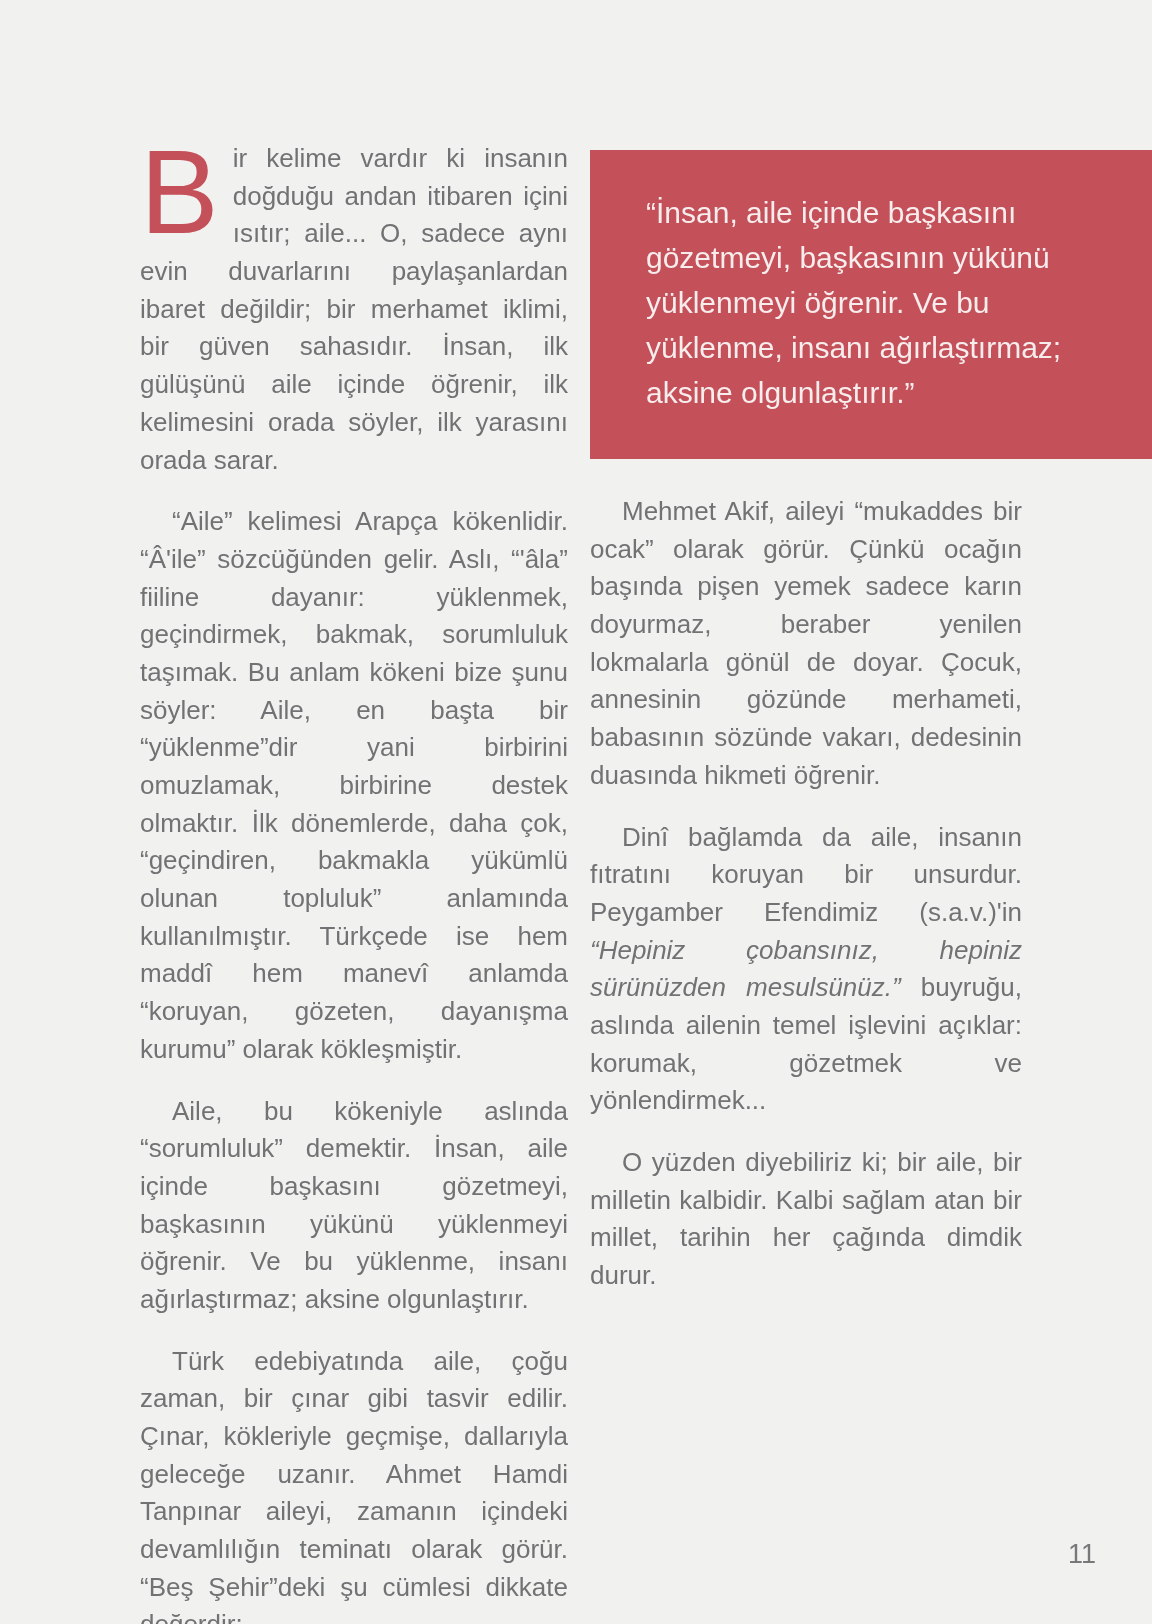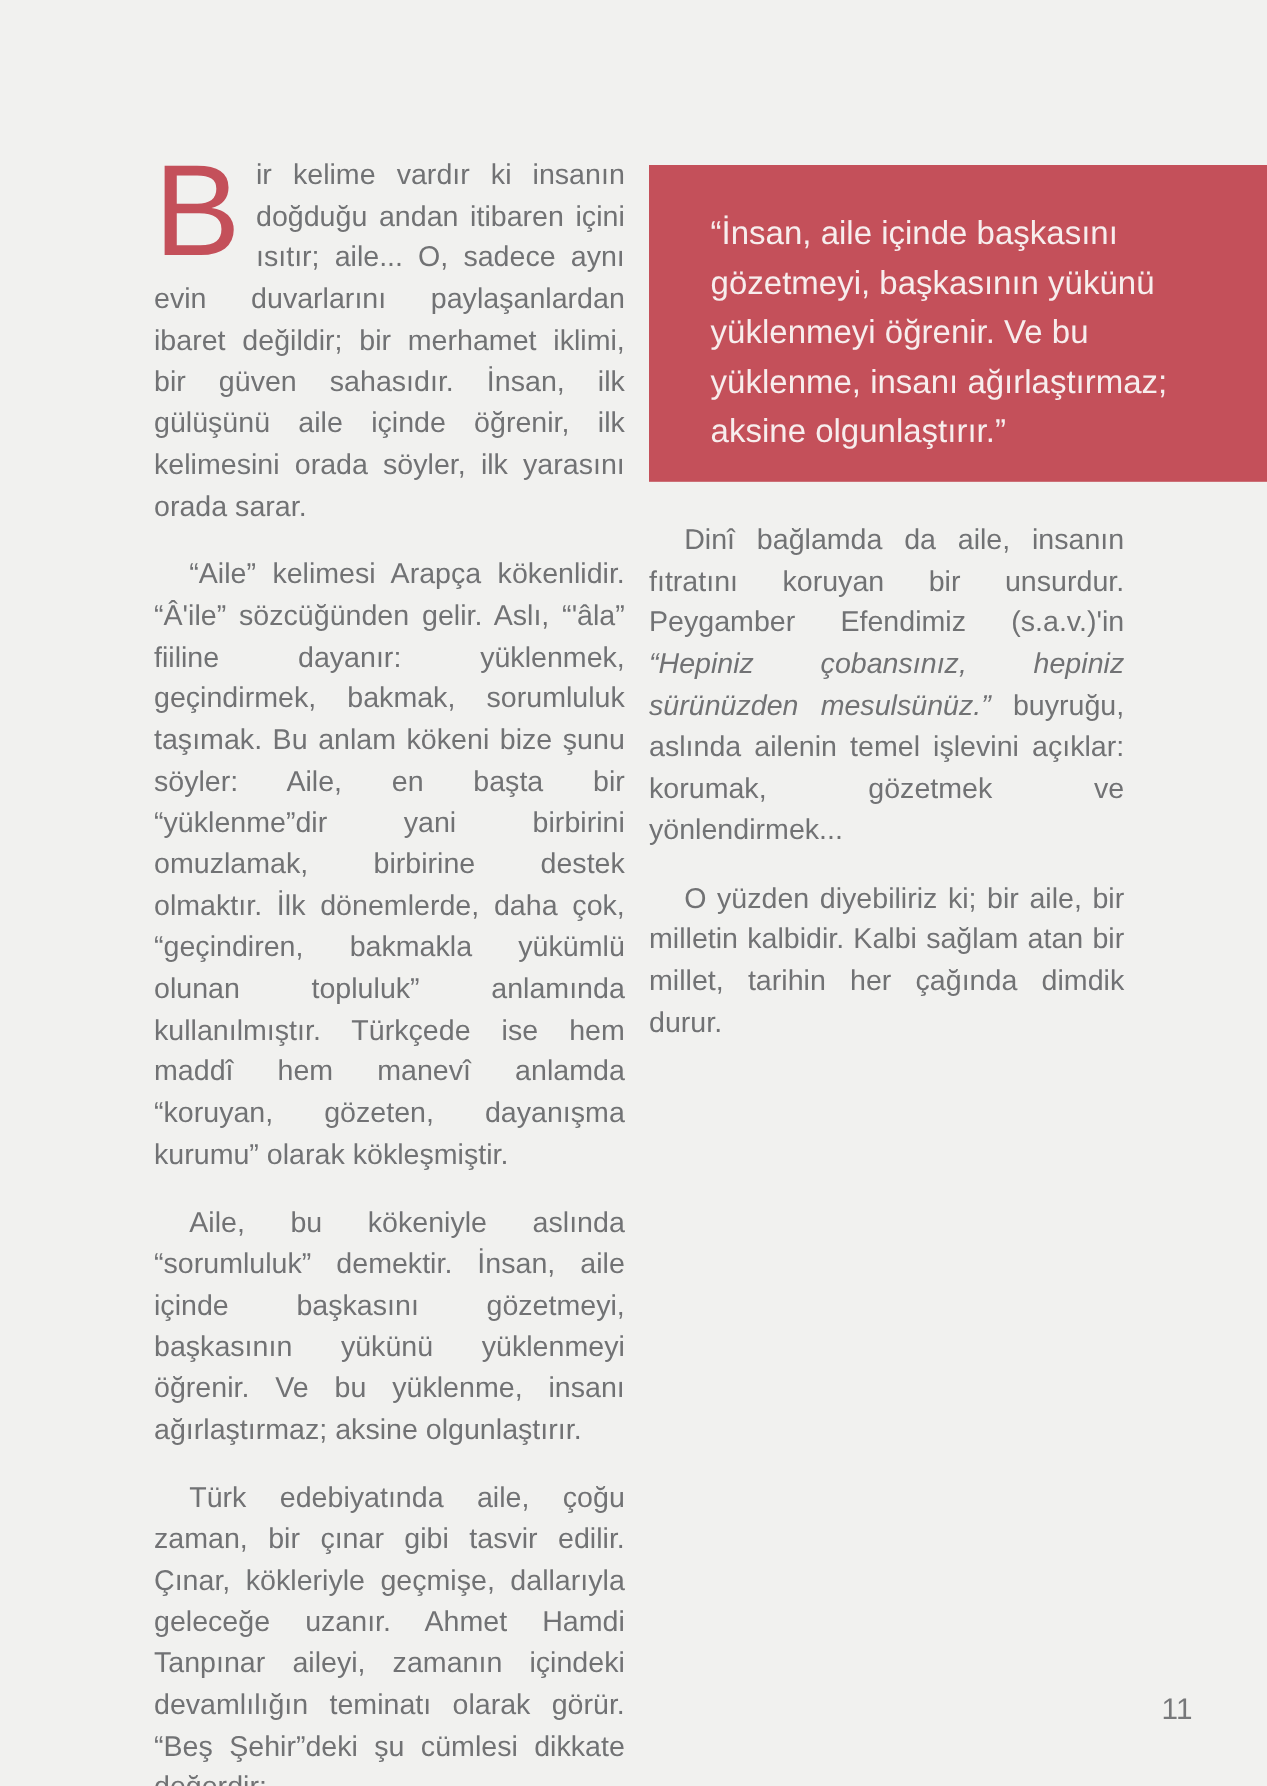--- a/index.html
+++ b/index.html
@@ -44,36 +44,36 @@
     float: left;
     color: #c4505a;
     font-size: 118px;
     line-height: 0.78;
     padding: 6px 14px 0 0;
     font-weight: 300;
   }
   .quote-box {
     background: #c4505a;
     margin: 10px -130px 34px 0;
-    padding: 40px 46px 23px 56px;
+    padding: 40px 46px 44px 56px;
     box-sizing: border-box;
     min-height: 238px;
   }
   .quote-box .quote-text {
     color: #f7eded;
     font-size: 30px;
     line-height: 1.5;
     font-weight: 300;
     text-align: left;
     text-indent: 0;
     margin: 0;
   }
   .page-number {
     position: absolute;
-    right: 68px;
+    right: 56px;
     bottom: 54px;
     color: #77787a;
     font-size: 27px;
     font-weight: 300;
   }
   em { }
 </style>
 </head>
 <body>
 
@@ -86,20 +86,21 @@
       <p class="indent">“Aile” kelimesi Arapça kökenlidir. “Â'ile” sözcüğünden gelir. Aslı, “'âla” fiiline dayanır: yüklenmek, geçindirmek, bakmak, sorumluluk taşımak. Bu anlam kökeni bize şunu söyler: Aile, en başta bir “yüklenme”dir yani birbirini omuzlamak, birbirine destek olmaktır. İlk dönemlerde, daha çok, “geçindiren, bakmakla yükümlü olunan topluluk” anlamında kullanılmıştır. Türkçede ise hem maddî hem manevî anlamda “koruyan, gözeten, dayanışma kurumu” olarak kökleşmiştir.</p>
       <p class="indent">Aile, bu kökeniyle aslında “sorumluluk” demektir. İnsan, aile içinde başkasını gözetmeyi, başkasının yükünü yüklenmeyi öğrenir. Ve bu yüklenme, insanı ağırlaştırmaz; aksine olgunlaştırır.</p>
       <p class="indent">Türk edebiyatında aile, çoğu zaman, bir çınar gibi tasvir edilir. Çınar, kökleriyle geçmişe, dallarıyla geleceğe uzanır. Ahmet Hamdi Tanpınar aileyi, zamanın içindeki devamlılığın teminatı olarak görür. “Beş Şehir”deki şu cümlesi dikkate değerdir:</p>
 
     </div>
 
     <div class="col col-right">
       <div class="quote-box">
         <p class="quote-text">“İnsan, aile içinde başkasını gözetmeyi, başkasının yükünü yüklenmeyi öğrenir. Ve bu yüklenme, insanı ağırlaştırmaz; aksine olgunlaştırır.”</p>
       </div>
+      <p class="indent">Mehmet Akif, aileyi “mukaddes bir ocak” olarak görür. Çünkü ocağın başında pişen yemek sadece karın doyurmaz, beraber yenilen lokmalarla gönül de doyar. Çocuk, annesinin gözünde merhameti, babasının sözünde vakarı, dedesinin duasında hikmeti öğrenir.</p>
       <p class="indent"><span>Dinî bağlamda da aile, insanın fıtratını koruyan bir unsurdur. Peygamber Efendimiz (s.a.v.)'in </span><em>“Hepiniz çobansınız, hepiniz sürünüzden mesulsünüz.”</em><span> buyruğu, aslında ailenin temel işlevini açıklar: korumak, gözetmek ve yönlendirmek...</span></p>
       <p class="indent">O yüzden diyebiliriz ki; bir aile, bir milletin kalbidir. Kalbi sağlam atan bir millet, tarihin her çağında dimdik durur.</p>
     </div>
 
   </div>
 
   <div class="page-number">11</div>
 
 </div>
 

